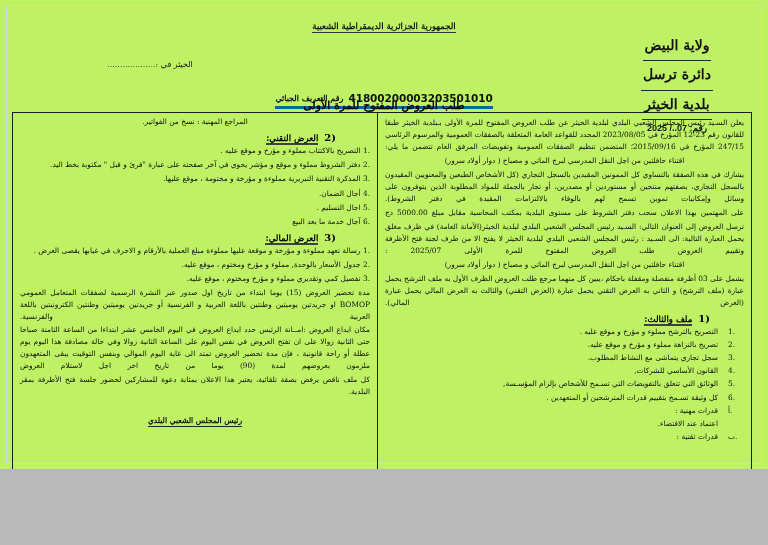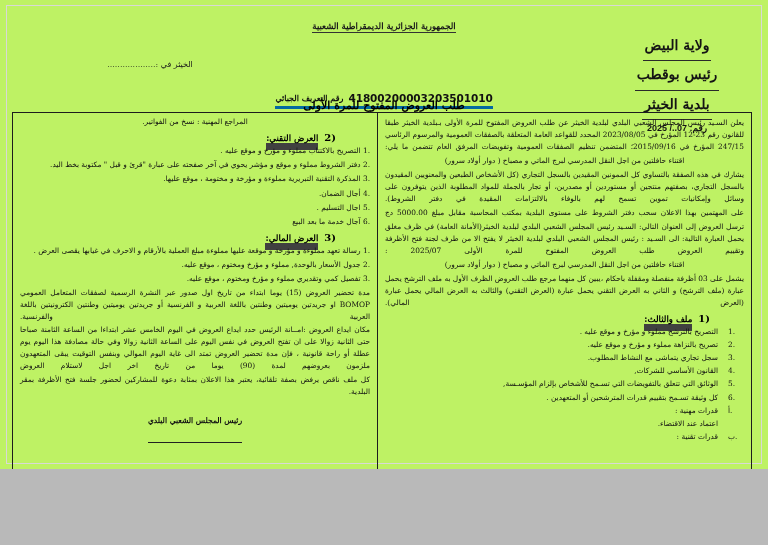--- a/index.html
+++ b/index.html
@@ -171,21 +171,21 @@
   .sec-head {
     font-family: "DejaVu Serif", "Liberation Serif", serif;
     font-size: 8.6px;
     font-weight: 700;
     direction: rtl;
     text-align: right;
     margin: 4px 34px 1px 0;
     color: #000;
   }
   .sec-head .u {
-    border-bottom: 7px solid #404040;
+    border-bottom: 2px solid #404040;
     padding-bottom: 0px;
   }
   .sec-head .n {
     font-size: 10px;
     font-weight: 700;
     direction: ltr;
     display: inline-block;
     margin-left: 3px;
   }
 
@@ -243,21 +243,21 @@
   .sig {
     margin-top: 10px;
     text-align: center;
     direction: rtl;
   }
   .sig span {
     font-family: "DejaVu Serif", "Liberation Serif", serif;
     font-size: 7.6px;
     font-weight: 600;
     border-bottom: 1px solid #222;
-    padding-bottom: 17px;
+    padding-bottom: 1px;
     color: #121212;
   }
 
   
   .footer {
     position: absolute;
     left: 0;
     top: 516px;
     width: 768px;
     text-align: center;
@@ -290,21 +290,21 @@
 <body>
 
 <div id="page">
 
   <div class="masthead">
     <span class="state-title">الجمهورية الجزائرية الديمقراطية الشعبية</span>
   </div>
 
   <div class="org-block">
     <div><span class="ul">ولاية البيض</span></div>
-    <div><span class="ul">رئيس بوقطب</span></div>
+    <div><span class="ul">دائرة ترسل</span></div>
     <div><span class="ul">بلدية الخيثر</span></div>
     <div class="refno">رقم: 07../ 2025</div>
   </div>
 
   <div class="dateline">الخيثر في :...................</div>
 
   <div class="nif-line">
     <span class="inner">
       <span class="num">41800200003203501010</span>
       <span class="lbl">رقم التعريف الجبائي</span>

